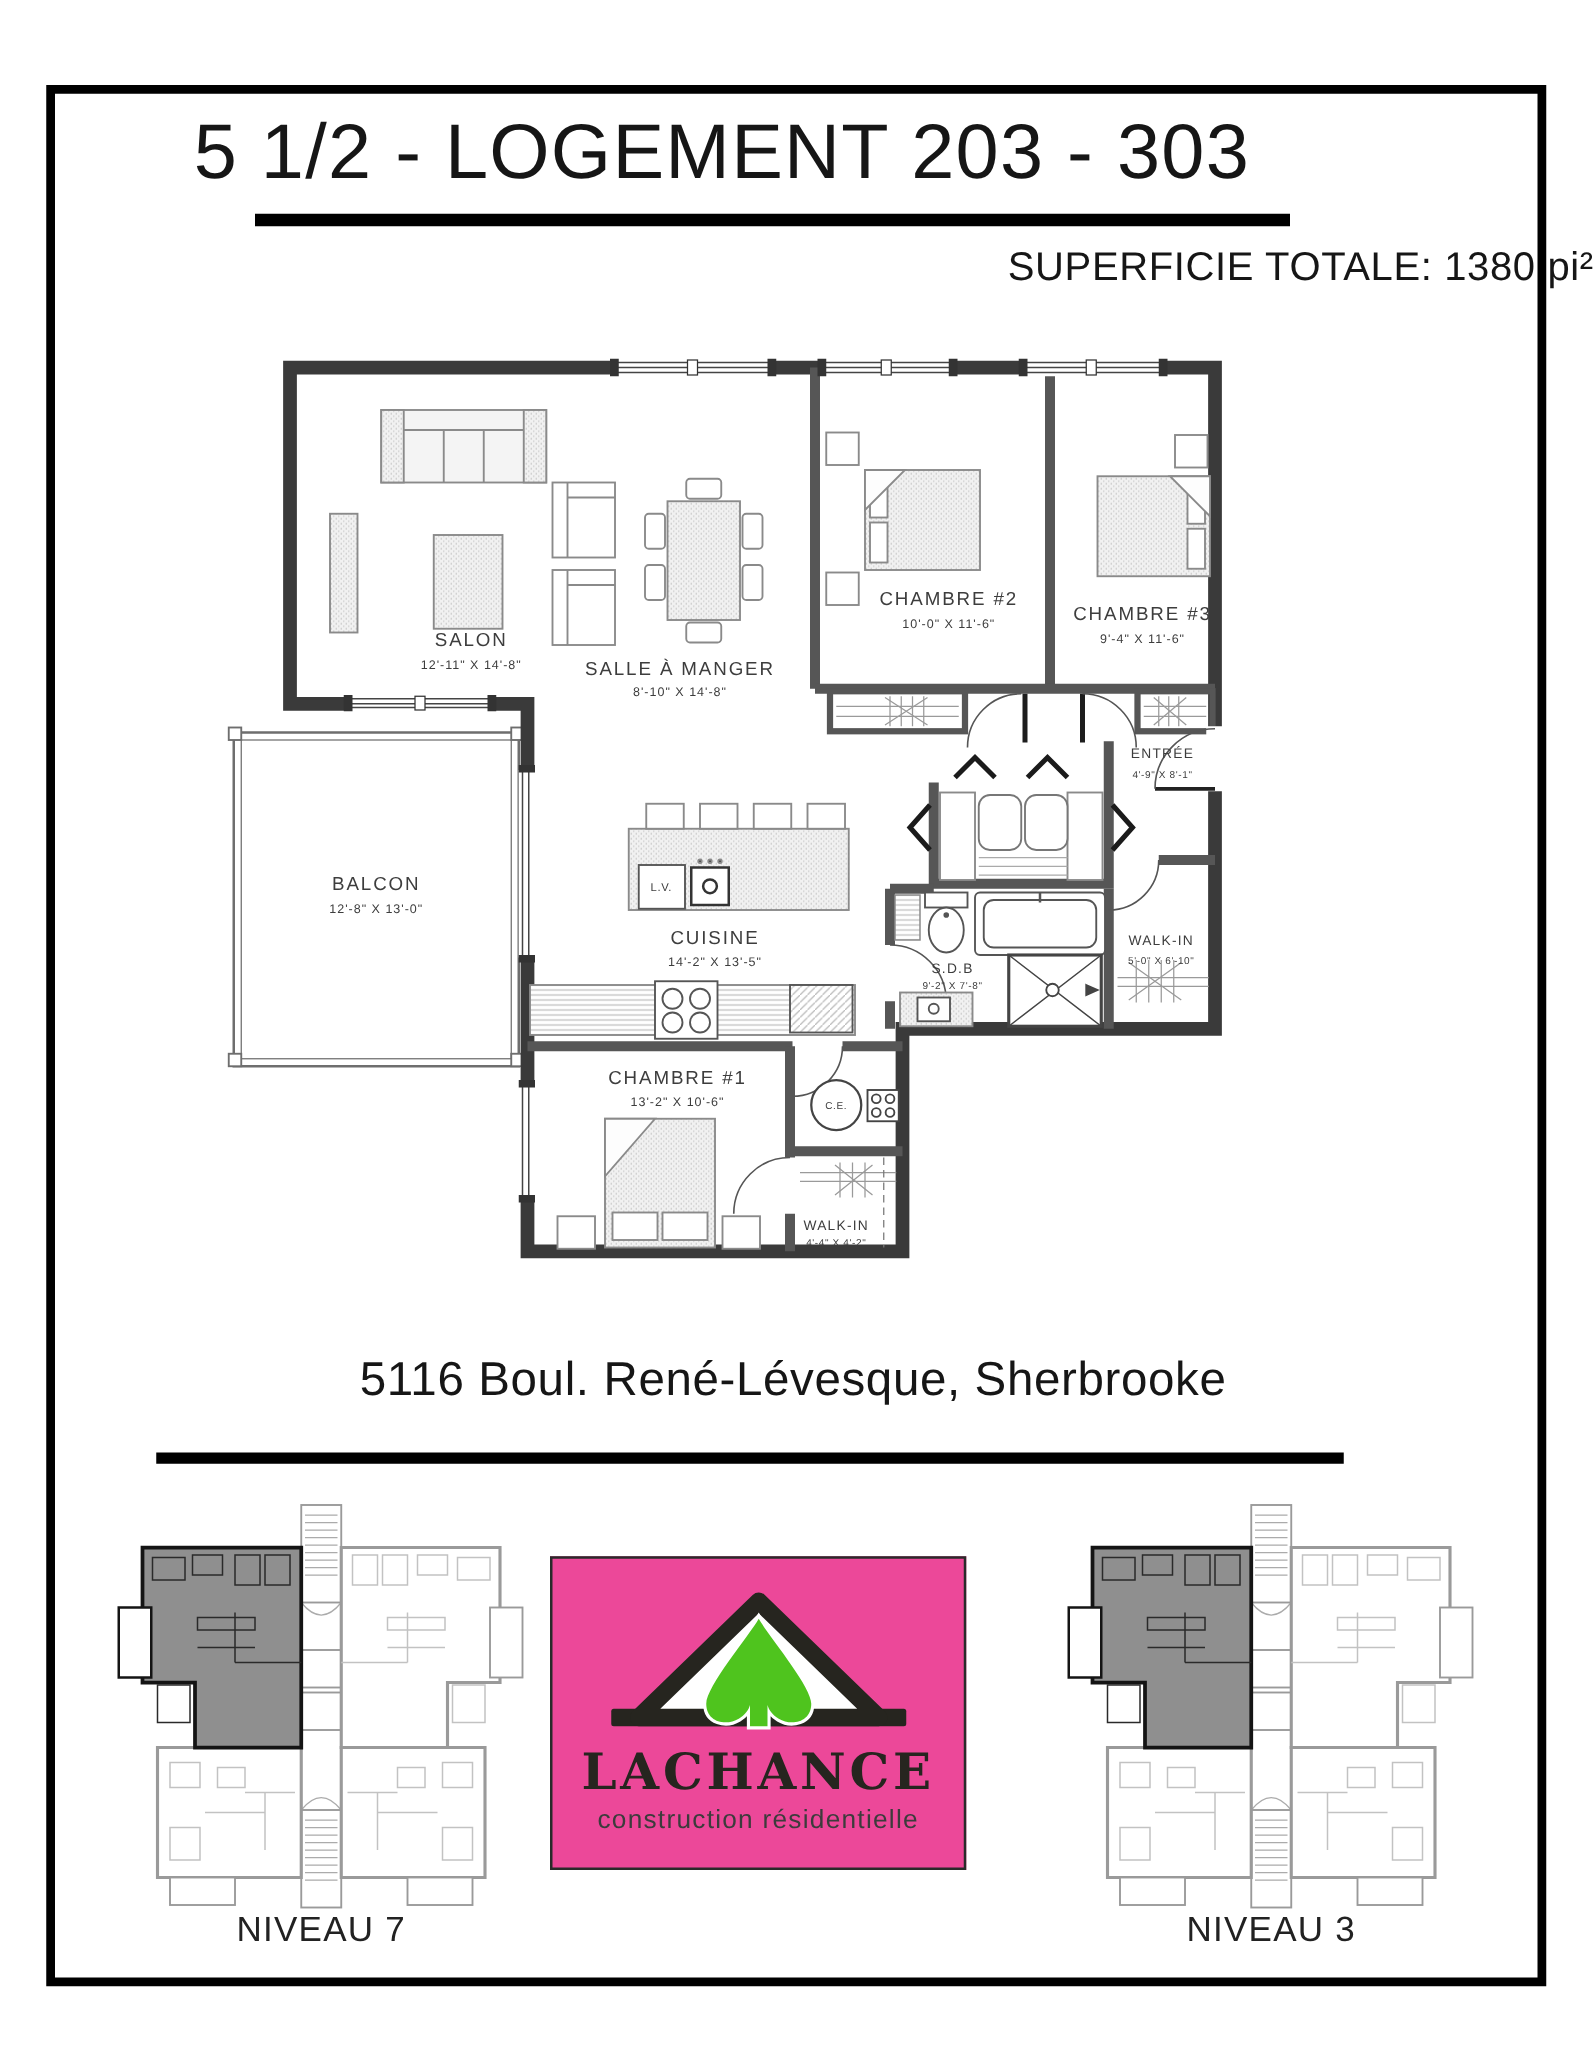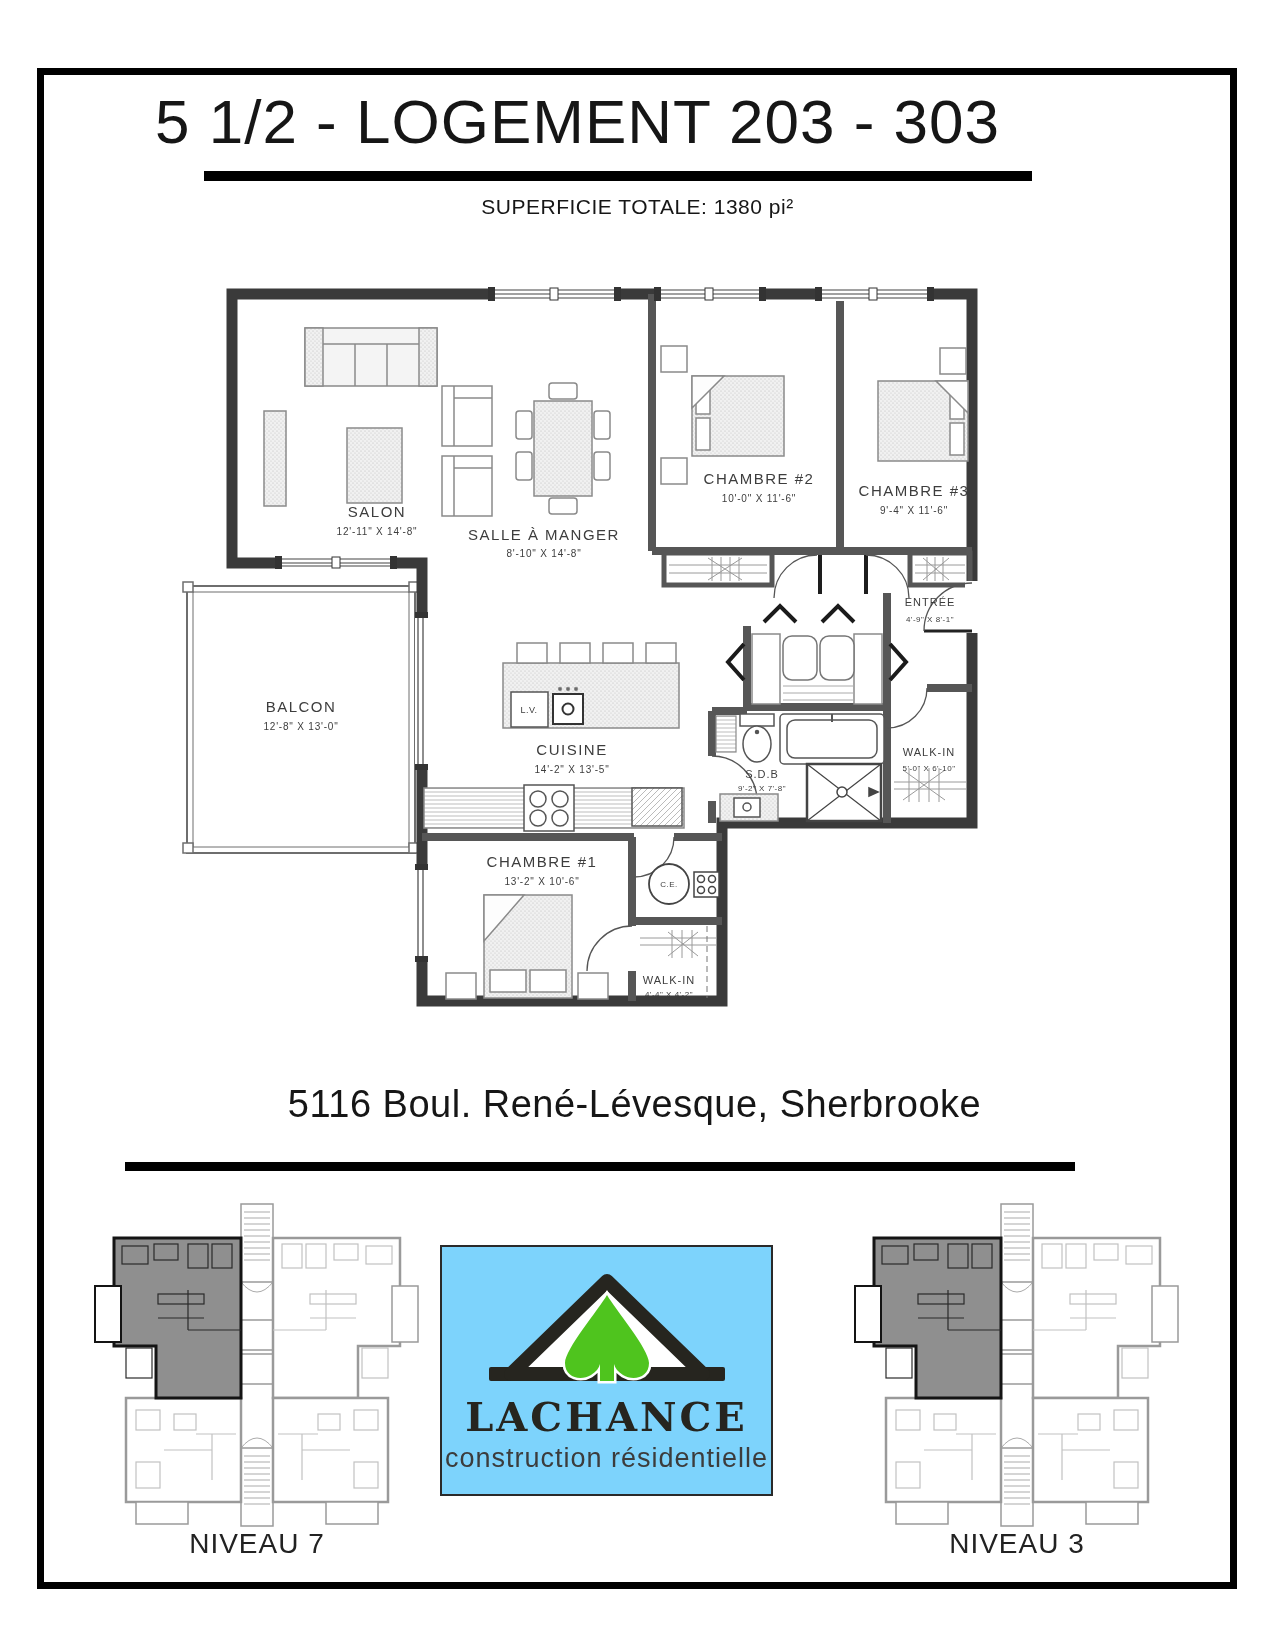--- a/index.html
+++ b/index.html
@@ -1,33 +1,33 @@
 <!DOCTYPE html>
 <html><head>
 <meta charset="utf-8">
 <style>
   html,body{margin:0;padding:0;background:#ffffff;}
   body{width:1275px;height:1650px;position:relative;font-family:"Liberation Sans",sans-serif;color:#1a1a1a;overflow:hidden;}
   .frame{position:absolute;left:37px;top:68px;width:1200px;height:1521px;border:7px solid #000;box-sizing:border-box;}
   .title{position:absolute;left:0;top:86px;width:1155px;text-align:center;font-size:62px;letter-spacing:1px;font-weight:400;color:#161616;}
   .title-rule{position:absolute;left:204px;top:171px;width:828px;height:10px;background:#000;}
-  .subtitle{position:absolute;left:0;top:195px;width:1275px;text-align:center;font-size:21px;letter-spacing:0.5px;color:#161616;}
+  .subtitle{position:absolute;left:0;top:195px;width:1275px;text-align:right;font-size:32px;letter-spacing:0.5px;color:#161616;}
   .address{position:absolute;left:0;top:1083px;width:1269px;text-align:center;font-size:38px;letter-spacing:0.5px;color:#161616;}
   .address-rule{position:absolute;left:125px;top:1162px;width:950px;height:9px;background:#000;}
   .plan{position:absolute;left:172px;top:286px;}
   .mini{position:absolute;top:1190px;}
   .mini.m2{left:92px;}
   .mini.m3{left:852px;}
   .level-label{position:absolute;top:1528px;width:330px;text-align:center;font-size:28px;letter-spacing:1px;color:#222;}
   .level-label.l2{left:92px;}
   .level-label.l3{left:852px;}
-  .logo-box{position:absolute;left:440px;top:1245px;width:333px;height:251px;border:2px solid #2a2a2a;box-sizing:border-box;background:#7dd3fc;text-align:center;}
+  .logo-box{position:absolute;left:440px;top:1245px;width:333px;height:251px;border:2px solid #2a2a2a;box-sizing:border-box;background:#ec4899;text-align:center;}
   .logo-mark{margin-top:10px;}
   .logo-brand{font-family:"DejaVu Serif","Liberation Serif",serif;font-weight:700;font-size:40px;letter-spacing:3px;color:#26251f;line-height:1;margin-top:2px;}
-  .logo-tagline{font-size:27px;letter-spacing:1px;color:#3c3c3c;margin-top:6px;text-align:center;}
+  .logo-tagline{font-size:21px;letter-spacing:1px;color:#3c3c3c;margin-top:6px;text-align:center;}
   svg text{font-family:"Liberation Sans",sans-serif;fill:#3d3d3d;}
   .room-name{font-size:15px;letter-spacing:1.5px;}
   .room-dims{font-size:10px;letter-spacing:0.8px;}
   .room-name-sm{font-size:11px;letter-spacing:1px;}
   .room-dims-sm{font-size:8px;letter-spacing:0.5px;}
   .appl{font-size:9px;letter-spacing:0.5px;}
 </style>
 </head>
 <body>
 

